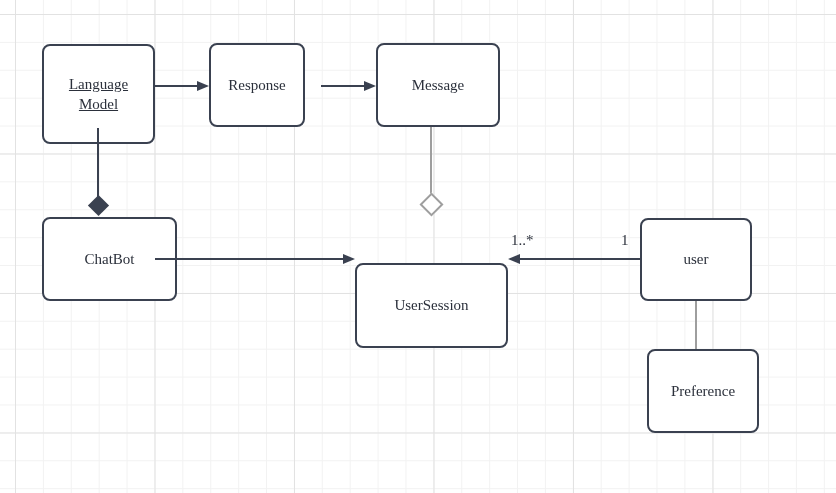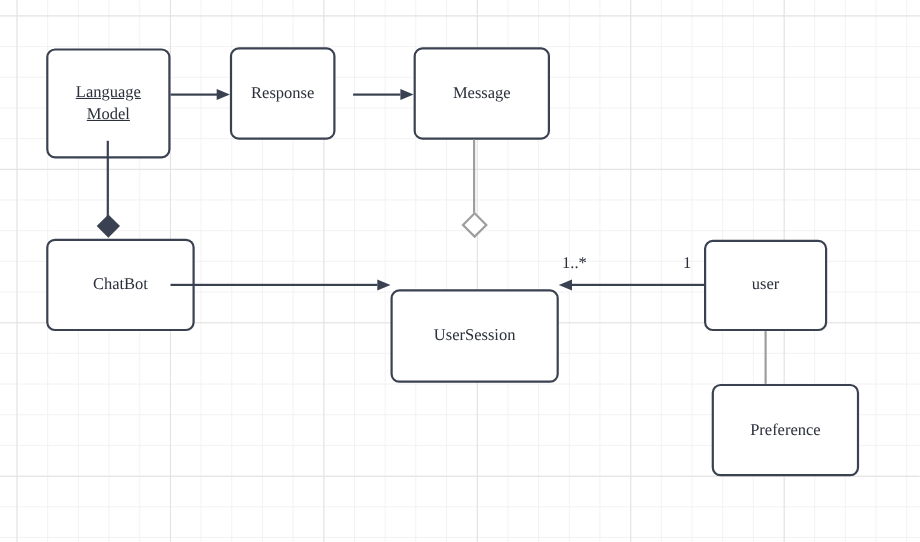--- a/index.html
+++ b/index.html
@@ -108,21 +108,21 @@
   </div>
 
   <div class="node" style="left:355px; top:216px; width:153px; height:85px;margin-top:47px;">
     <span class="lbl">UserSession</span>
   </div>
 
   <div class="node" style="left:640px; top:218px; width:112px; height:83px;text-align:right;">
     <span class="lbl">user</span>
   </div>
 
-  <div class="node" style="left:647px; top:349px; width:134px; height:84px;">
+  <div class="node" style="left:647px; top:349px; width:112px; height:84px;">
     <span class="lbl">Preference</span>
   </div>
 
   <div class="hline" style="left:155px; top:85px; width:43px;"></div>
   <div class="arrow-right" style="left:197px; top:81px;"></div>
 
   <div class="hline" style="left:321px; top:85px; width:43px;"></div>
   <div class="arrow-right" style="left:364px; top:81px;"></div>
 
   <div class="vline" style="left:97px; top:128px; height:70px;"></div>

